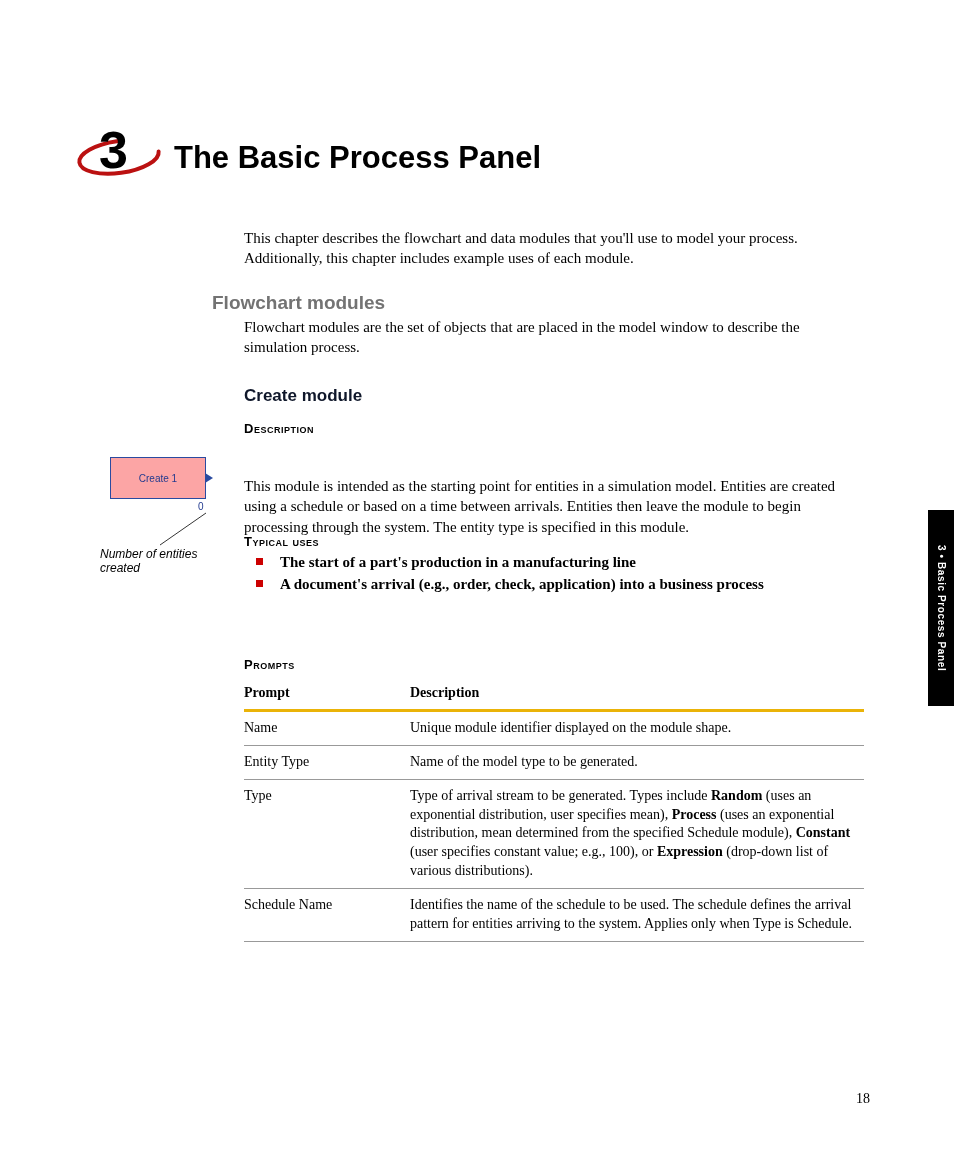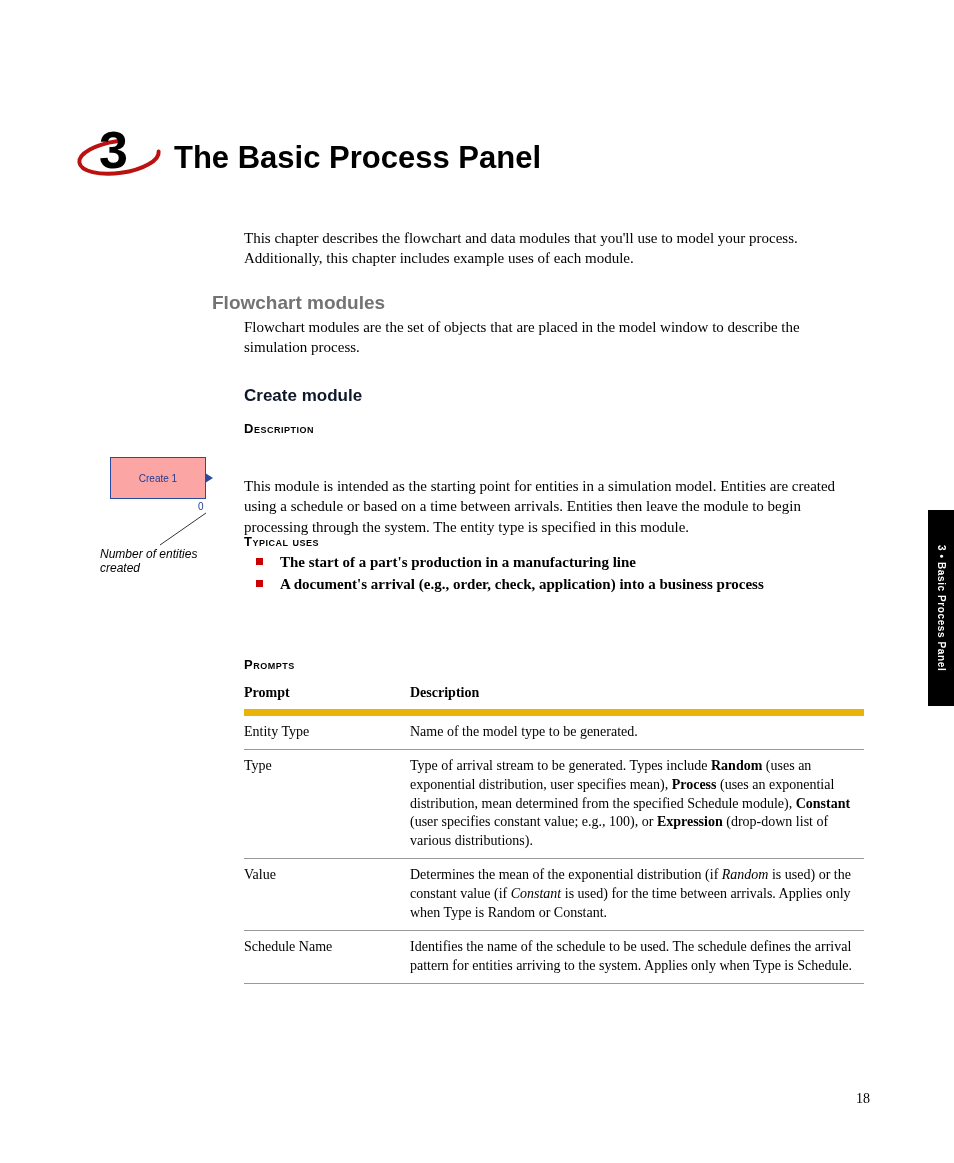--- a/index.html
+++ b/index.html
@@ -103,21 +103,21 @@
     width:620px;
     border-collapse:collapse;
     font-family:"Times New Roman",Times,serif;
     font-size:14px;
     line-height:1.35;
   }
   table.prompts th{
     text-align:left;
     font-weight:700;
     padding:4px 6px 6px 0;
-    border-bottom:7px solid #eab308;
+    border-bottom:3px solid #eab308;
   }
   table.prompts td{
     vertical-align:top;
     padding:7px 6px 7px 0;
     border-bottom:1px solid #999;
   }
   table.prompts td.p{width:160px;}
 
   
   .fig{
@@ -217,30 +217,30 @@
 <div class="h3wrap" style="top:654px"><span class="h3">Prompts</span></div>
 <table class="prompts">
   <thead>
     <tr>
       <th>Prompt</th>
       <th>Description</th>
     </tr>
   </thead>
   <tbody>
     <tr>
+        <td class="p">Name</td>
+        <td>Unique module identifier displayed on the module shape.</td>
+      </tr>
+    <tr>
         <td class="p">Entity Type</td>
         <td>Name of the model type to be generated.</td>
       </tr>
     <tr>
         <td class="p">Type</td>
         <td>Type of arrival stream to be generated. Types include <b>Random</b> (uses an exponential distribution, user specifies mean), <b>Process</b> (uses an exponential distribution, mean determined from the specified Schedule module), <b>Constant</b> (user specifies constant value; e.g., 100), or <b>Expression</b> (drop-down list of various distributions).</td>
-      </tr>
-    <tr>
-        <td class="p">Value</td>
-        <td>Determines the mean of the exponential distribution (if <i>Random</i> is used) or the constant value (if <i>Constant</i> is used) for the time between arrivals. Applies only when Type is Random or Constant.</td>
       </tr>
     <tr>
         <td class="p">Schedule Name</td>
         <td>Identifies the name of the schedule to be used. The schedule defines the arrival pattern for entities arriving to the system. Applies only when Type is Schedule.</td>
       </tr>
   </tbody>
 </table>
 
 <div class="fig">
   <div class="module-box">

